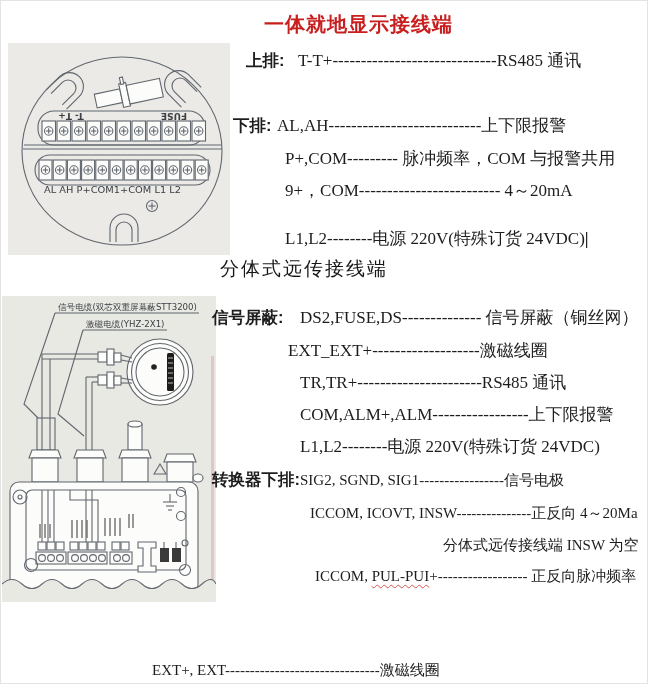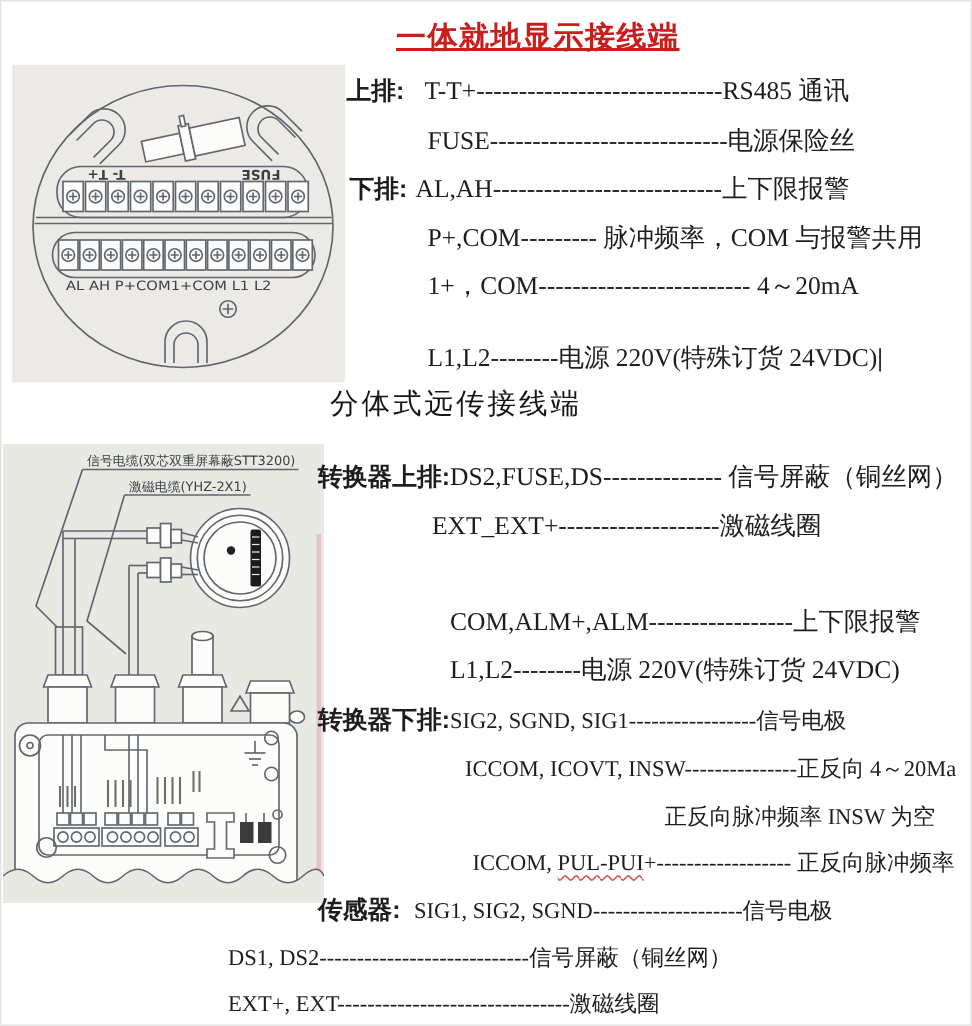--- a/index.html
+++ b/index.html
@@ -1,19 +1,19 @@
 <!DOCTYPE html>
 <html><head>
 <meta charset="utf-8">
 <style>
   html,body{margin:0;padding:0;background:#fff;}
   #page{position:relative;width:648px;height:684px;background:#ffffff;overflow:hidden;
         box-shadow:inset 0 0 0 1px #e3e3e3;font-family:"Liberation Serif",serif;color:#1d1d1d;}
   .title{position:absolute;left:264px;top:11px;font-size:20px;font-weight:bold;
-         color:#c81e1e;letter-spacing:1px;white-space:nowrap;text-decoration:underline;}
+         color:#c81e1e;letter-spacing:1px;white-space:nowrap;}
   .sec2title{position:absolute;left:220px;top:256px;font-size:19px;letter-spacing:2px;
          color:#161616;white-space:nowrap;}
   .row{position:absolute;white-space:nowrap;font-size:17px;line-height:21px;}
   .hdr{display:inline-block;font-family:"Liberation Sans",sans-serif;font-weight:bold;
        font-size:16.5px;vertical-align:baseline;}
   .mono{font-family:Liberation Serif, serif;font-size:15px;}
   .squig{text-decoration:underline;text-decoration-style:wavy;text-decoration-color:#d85555;
          text-underline-offset:3px;text-decoration-thickness:1px;}
   .cursor{font-weight:bold;}
   svg{position:absolute;}
@@ -102,34 +102,31 @@
         <use href="#tB" x="187.2"></use>
       <text x="36" y="150" font-size="8.5" textLength="137" lengthAdjust="spacingAndGlyphs">AL AH P+COM1+COM   L1 L2</text>
     </g>
     <g>
       <circle cx="144" cy="163" r="5.5" class="ln"></circle>
       <line x1="140.5" y1="163" x2="147.5" y2="163" class="ln" stroke-width="0.9"></line>
       <line x1="144" y1="159.5" x2="144" y2="166.5" class="ln" stroke-width="0.9"></line>
     </g>
   </svg>
 
-  <div class="row" style="left:231px;top:50px">
+  <div class="row" style="left:246px;top:50px">
     <span class="hdr" style="width:52px">上排:</span><span>T-T+-----------------------------RS485 通讯</span>
-  </div>
-  <div class="row" style="left:233px;top:83px">
-    <span class="hdr" style="width:52px"></span><span>FUSE----------------------------电源保险丝</span>
   </div>
   <div class="row" style="left:233px;top:148px">
     <span class="hdr" style="width:52px"></span><span>P+,COM--------- 脉冲频率，COM 与报警共用</span>
   </div>
   <div class="row" style="left:233px;top:115px">
     <span class="hdr" style="width:44px">下排:</span><span>AL,AH---------------------------上下限报警</span>
   </div>
   <div class="row" style="left:233px;top:180px">
-    <span class="hdr" style="width:52px"></span><span>1+，COM------------------------- 4～20mA</span>
+    <span class="hdr" style="width:52px"></span><span>9+，COM------------------------- 4～20mA</span>
   </div>
   <div class="row" style="left:233px;top:228px">
     <span class="hdr" style="width:52px"></span><span>L1,L2--------电源 220V(特殊订货 24VDC)</span><span class="cursor">|</span>
   </div>
 
   <svg style="left:2px;top:296px" width="214" height="306" viewBox="0 0 214 306">
     <rect x="0" y="0" width="214" height="306" fill="#e9e9e3"></rect>
     <rect x="209" y="60" width="3" height="230" fill="#e0aeb6" opacity="0.6"></rect>
 
     <text x="56" y="14" font-size="8.6">信号电缆(双芯双重屏幕蔽STT3200)</text>
@@ -278,46 +275,43 @@
         <line x1="164" y1="210" x2="172" y2="210" class="ln"></line>
         <line x1="166" y1="214" x2="170" y2="214" class="ln"></line>
       </g>
     </g>
 
     <path d="M0,288 q10,-9 20,0 t20,0 t20,0 t20,0 t20,0 t20,0 t20,0 t20,0 t20,0 t20,0 t14,0 L214,306 L0,306 Z" fill="#e9e9e3" stroke="none"></path>
     <path d="M0,288 q10,-9 20,0 t20,0 t20,0 t20,0 t20,0 t20,0 t20,0 t20,0 t20,0 t20,0 t14,0" class="ln" stroke-width="0.9"></path>
   </svg>
 
   <div class="row" style="left:212px;top:307px">
-    <span class="hdr" style="width:88px">转换器上排:</span><span>DS2,FUSE,DS-------------- 信号屏蔽（铜丝网）</span>
+    <span class="hdr" style="width:88px">信号屏蔽:</span><span>DS2,FUSE,DS-------------- 信号屏蔽（铜丝网）</span>
   </div>
   <div class="row" style="left:288px;top:340px">
     <span>EXT_EXT+-------------------激磁线圈</span>
   </div>
+  <div class="row" style="left:300px;top:372px">
+    <span>TR,TR+----------------------RS485 通讯</span>
+  </div>
   <div class="row" style="left:300px;top:404px">
     <span>COM,ALM+,ALM-----------------上下限报警</span>
   </div>
   <div class="row" style="left:300px;top:436px">
     <span>L1,L2--------电源 220V(特殊订货 24VDC)</span>
   </div>
   <div class="row" style="left:212px;top:469px">
     <span class="hdr" style="width:88px">转换器下排:</span><span class="mono">SIG2, SGND, SIG1-----------------信号电极</span>
   </div>
   <div class="row mono" style="left:310px;top:503px">
     <span>ICCOM, ICOVT, INSW---------------正反向 4～20Ma</span>
   </div>
   <div class="row mono" style="left:443px;top:535px">
-    <span>正反向脉冲频率 INSW 为空</span>
+    <span>分体式远传接线端 INSW 为空</span>
   </div>
   <div class="row mono" style="left:315px;top:566px">
     <span>ICCOM, </span><span class="squig">PUL-PUI</span><span>+------------------ 正反向脉冲频率</span>
   </div>
-  <div class="row" style="left:212px;top:596px">
-    <span class="hdr" style="width:64px">传感器:</span><span class="mono">SIG1, SIG2, SGND--------------------信号电极</span>
-  </div>
-  <div class="row mono" style="left:152px;top:629px">
-    <span>DS1, DS2----------------------------信号屏蔽（铜丝网）</span>
-  </div>
   <div class="row mono" style="left:152px;top:660px">
     <span>EXT+, EXT-------------------------------激磁线圈</span>
   </div>
 
 </div>
 
 </body></html>

